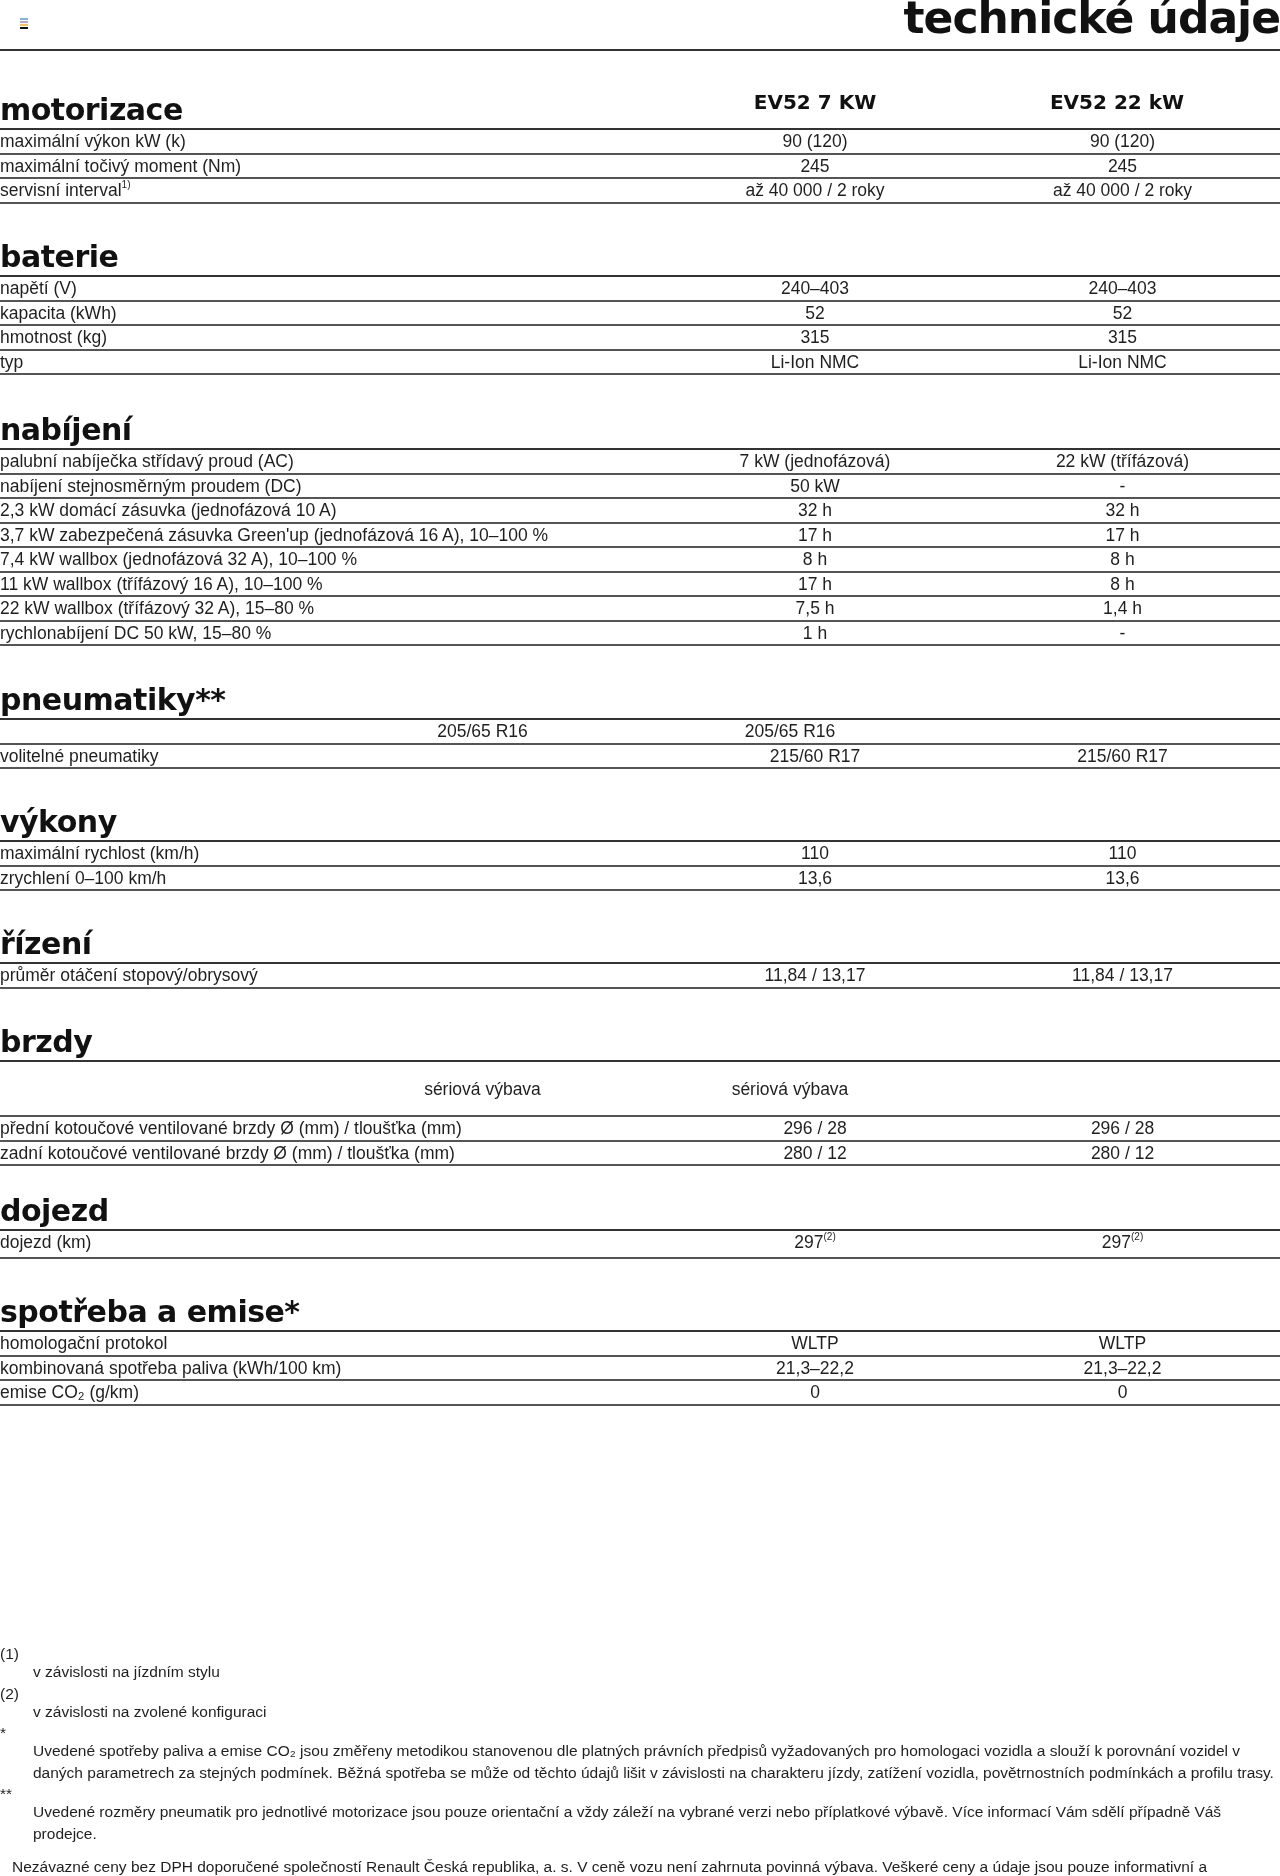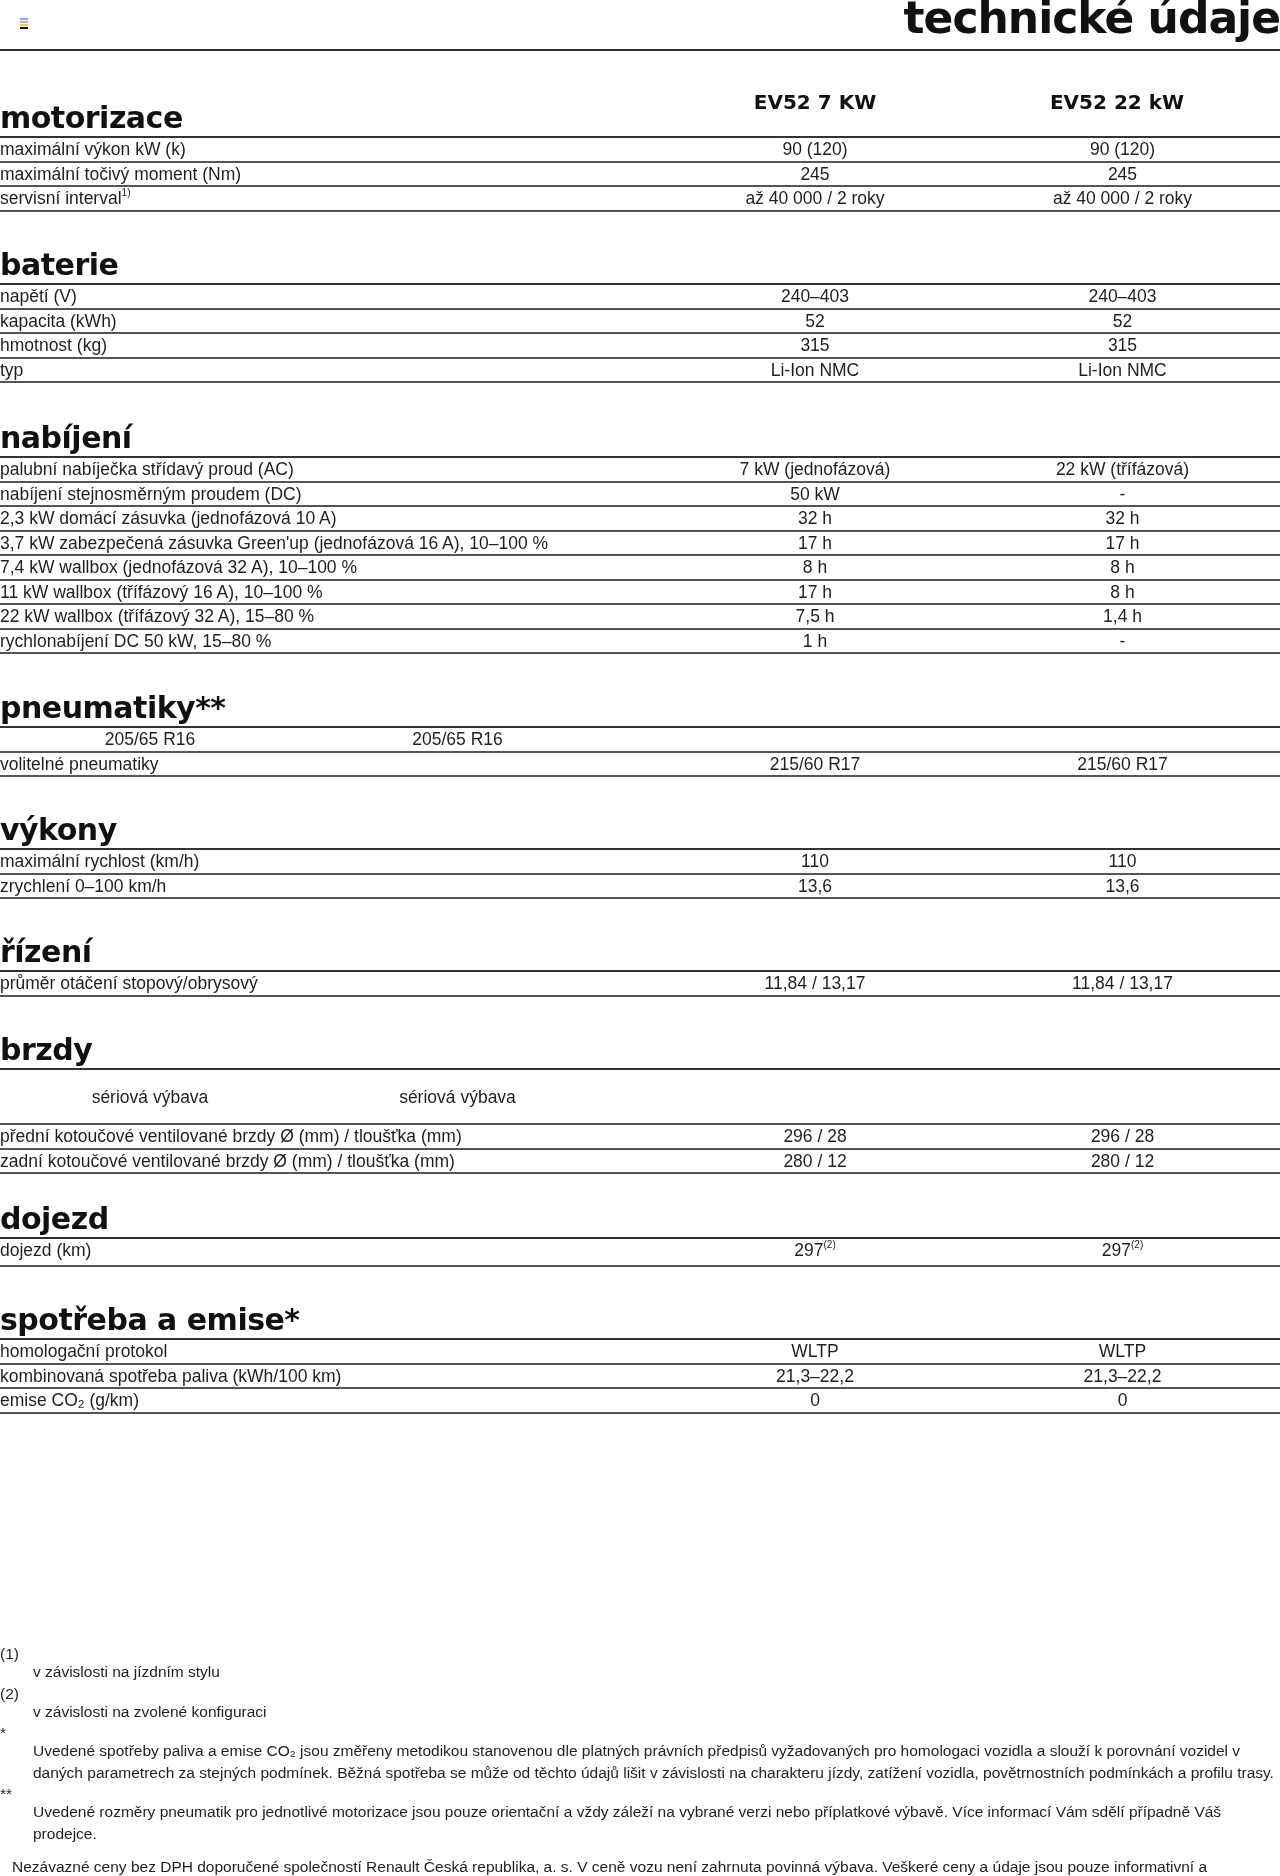--- a/index.html
+++ b/index.html
@@ -3,22 +3,22 @@
 <meta charset="utf-8">
 <style>
   html, body { margin:0; padding:0; background:#ffffff; }
   body { width:1280px; height:1876px; position:relative; overflow:hidden; color:#1a1a1a; font-family:"Liberation Sans", sans-serif; }
   .logo { position:absolute; left:20px; top:18px; width:8px; height:10px; }
   .logo span { display:block; height:2px; margin-bottom:1px; }
   .title { position:absolute; right:0; top:-8px; font-family:"DejaVu Sans", sans-serif; font-weight:bold; font-size:44px; letter-spacing:-1px; color:#111; white-space:nowrap; }
   .top-rule { position:absolute; left:0; top:49px; width:1280px; height:2px; background:#333; }
   .col-head { position:absolute; top:90px; font-family:"DejaVu Sans", sans-serif; font-weight:bold; font-size:20px; color:#111; text-align:center; width:300px; }
   .section { position:absolute; left:0; width:1280px; }
-  .sec-title { font-family:"DejaVu Sans", sans-serif; font-weight:bold; font-size:30px; height:44px; line-height:44px; color:#111; letter-spacing:-0.5px; border-bottom:2px solid #333; box-sizing:border-box; padding-top:2px;margin-top:8px; }
-  .row { display:flex; height:24.5px; border-bottom:2px solid #555; box-sizing:border-box; font-size:17.5px; line-height:22px; color:#1f1f1f; }
+  .sec-title { font-family:"DejaVu Sans", sans-serif; font-weight:bold; font-size:30px; height:44px; line-height:44px; color:#111; letter-spacing:-0.5px; border-bottom:2px solid #333; box-sizing:border-box; padding-top:2px; }
+  .row { display:flex; height:24.5px; border-bottom:2px solid #555; box-sizing:border-box; font-size:17.5px; line-height:22px; color:#1f1f1f;justify-content:center; }
   .row.tall { height:55px; align-items:center; }
   .row .lbl { flex:0 0 665px; white-space:nowrap; overflow:hidden; }
   .row.tall .lbl { white-space:normal; line-height:21px; }
   .row .v1 { flex:0 0 300px; text-align:center; }
   .row .v2 { flex:0 0 315px; text-align:center; }
   sup { font-size:10px; vertical-align:top; line-height:12px; }
   .notes { position:absolute; left:0; top:1643px; width:1280px; font-size:15.5px; line-height:21.5px; color:#1f1f1f; }
   .note { display:flex; }
   .note .mark { flex:0 0 33px; }
   .note .txt { flex:1;margin-top:18px; }

